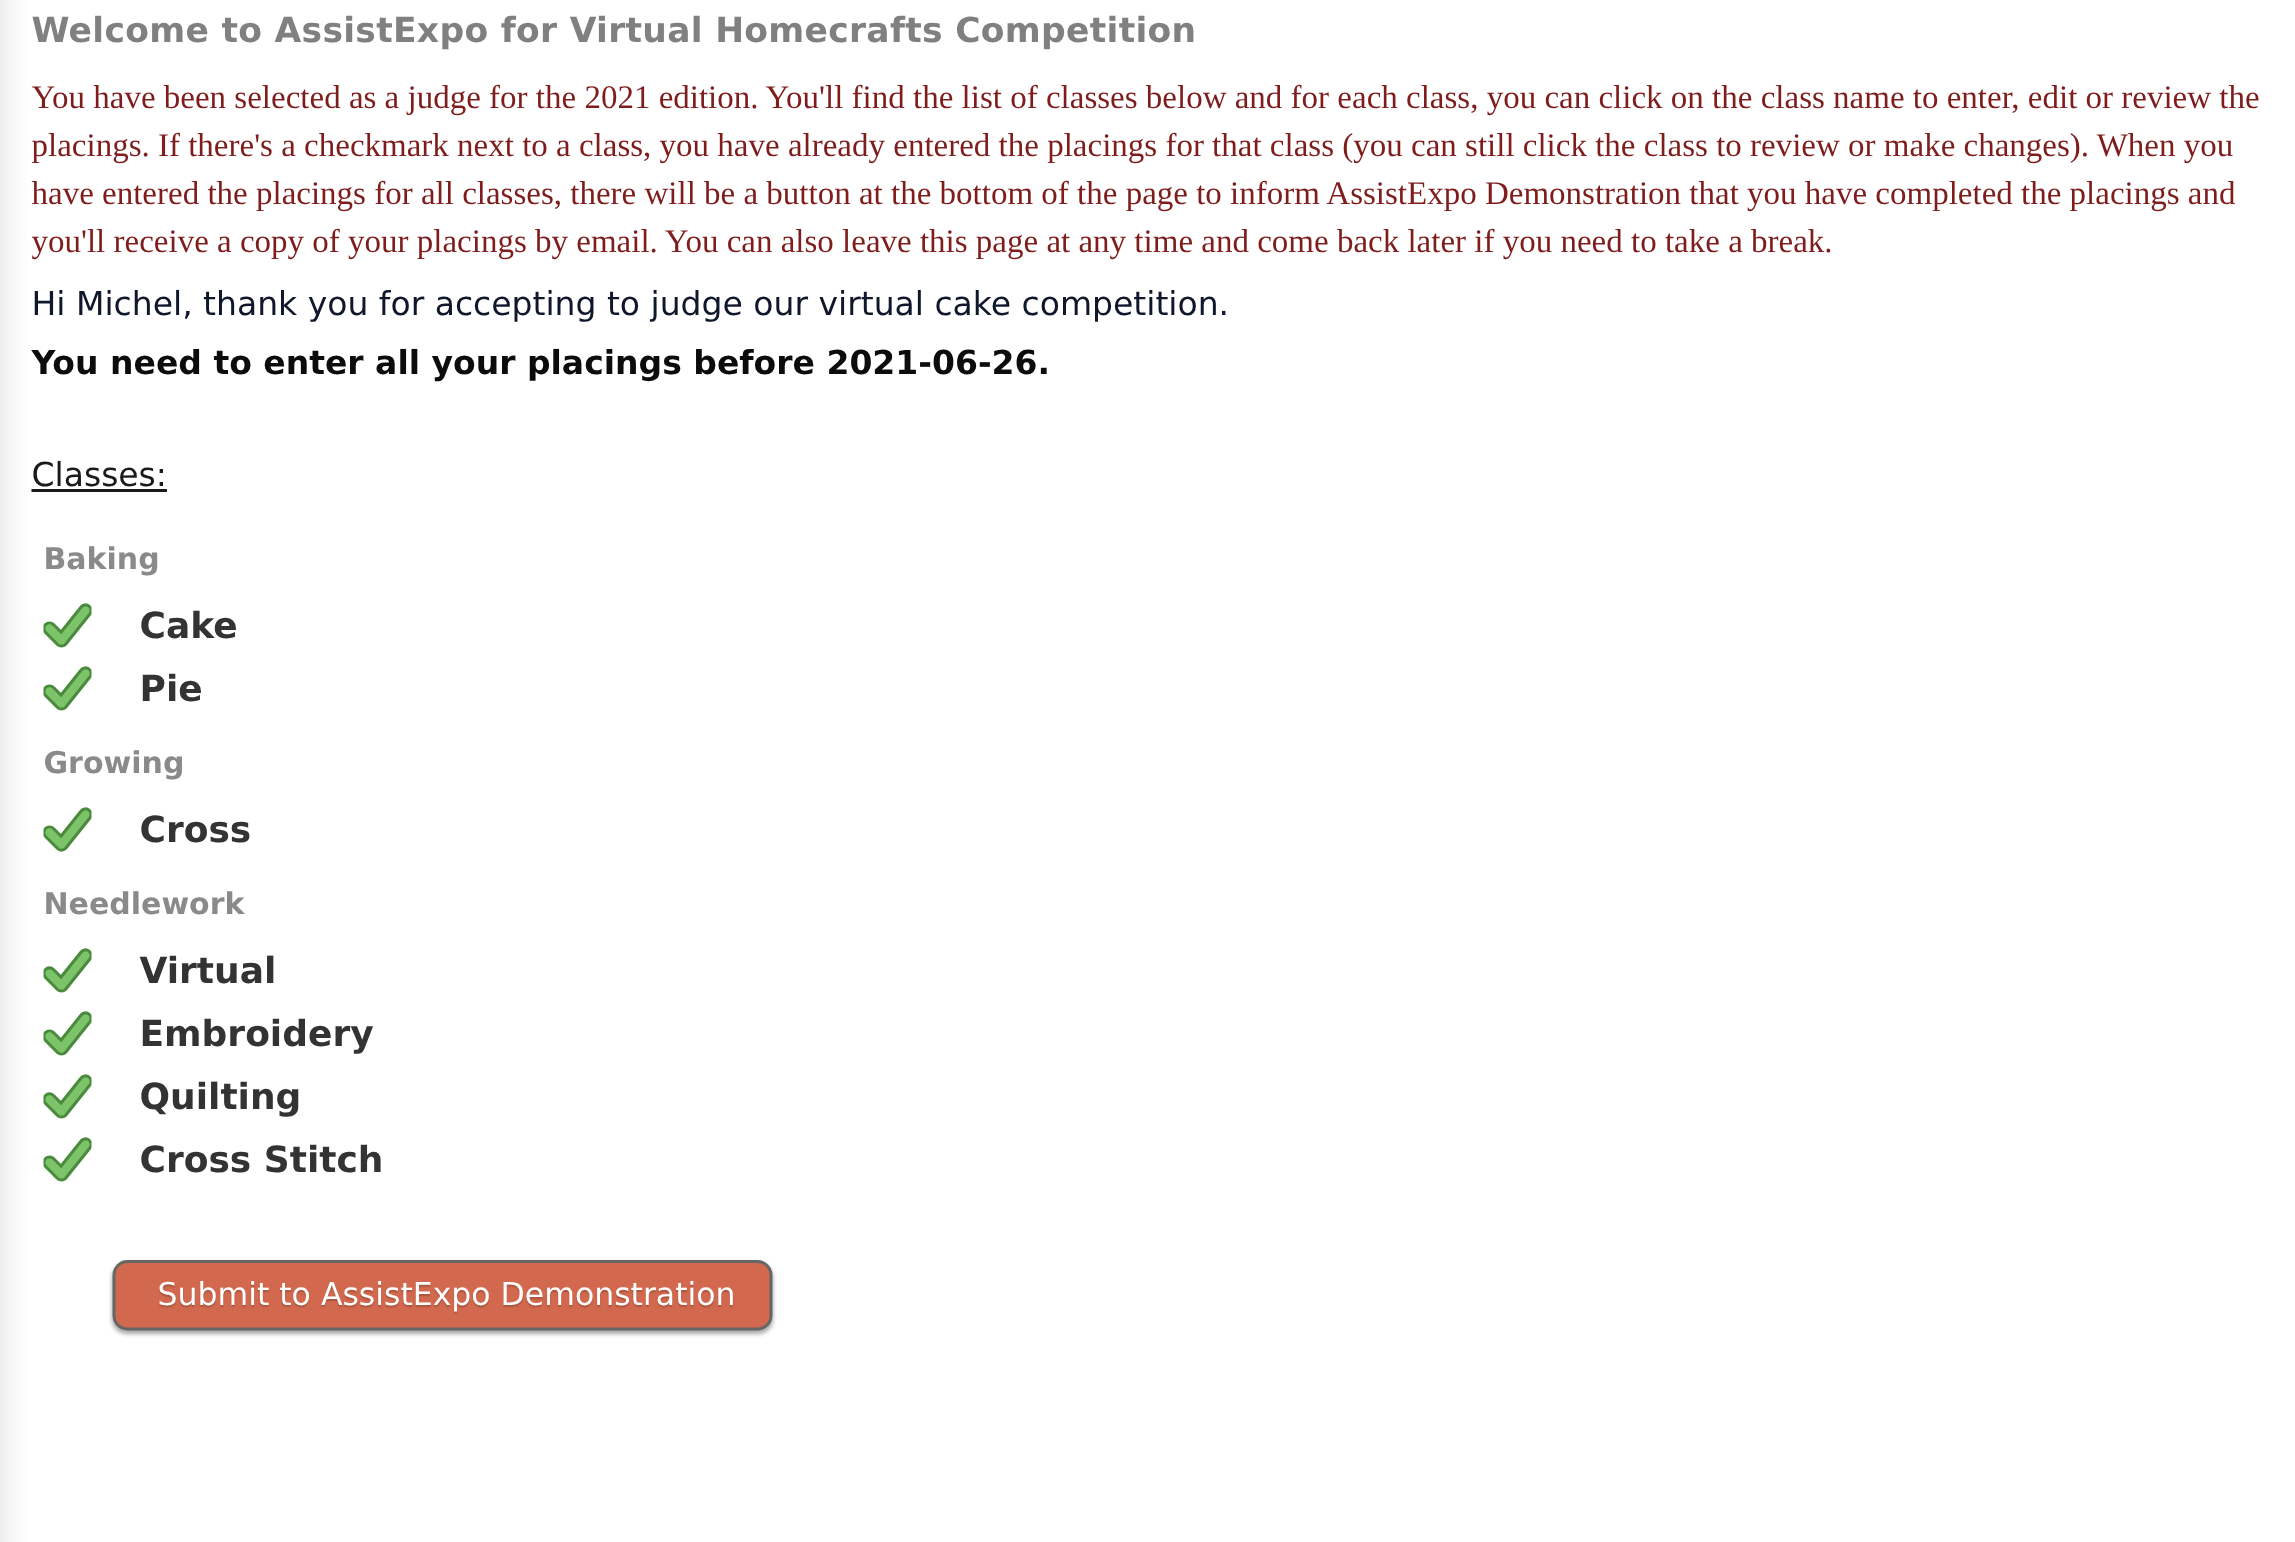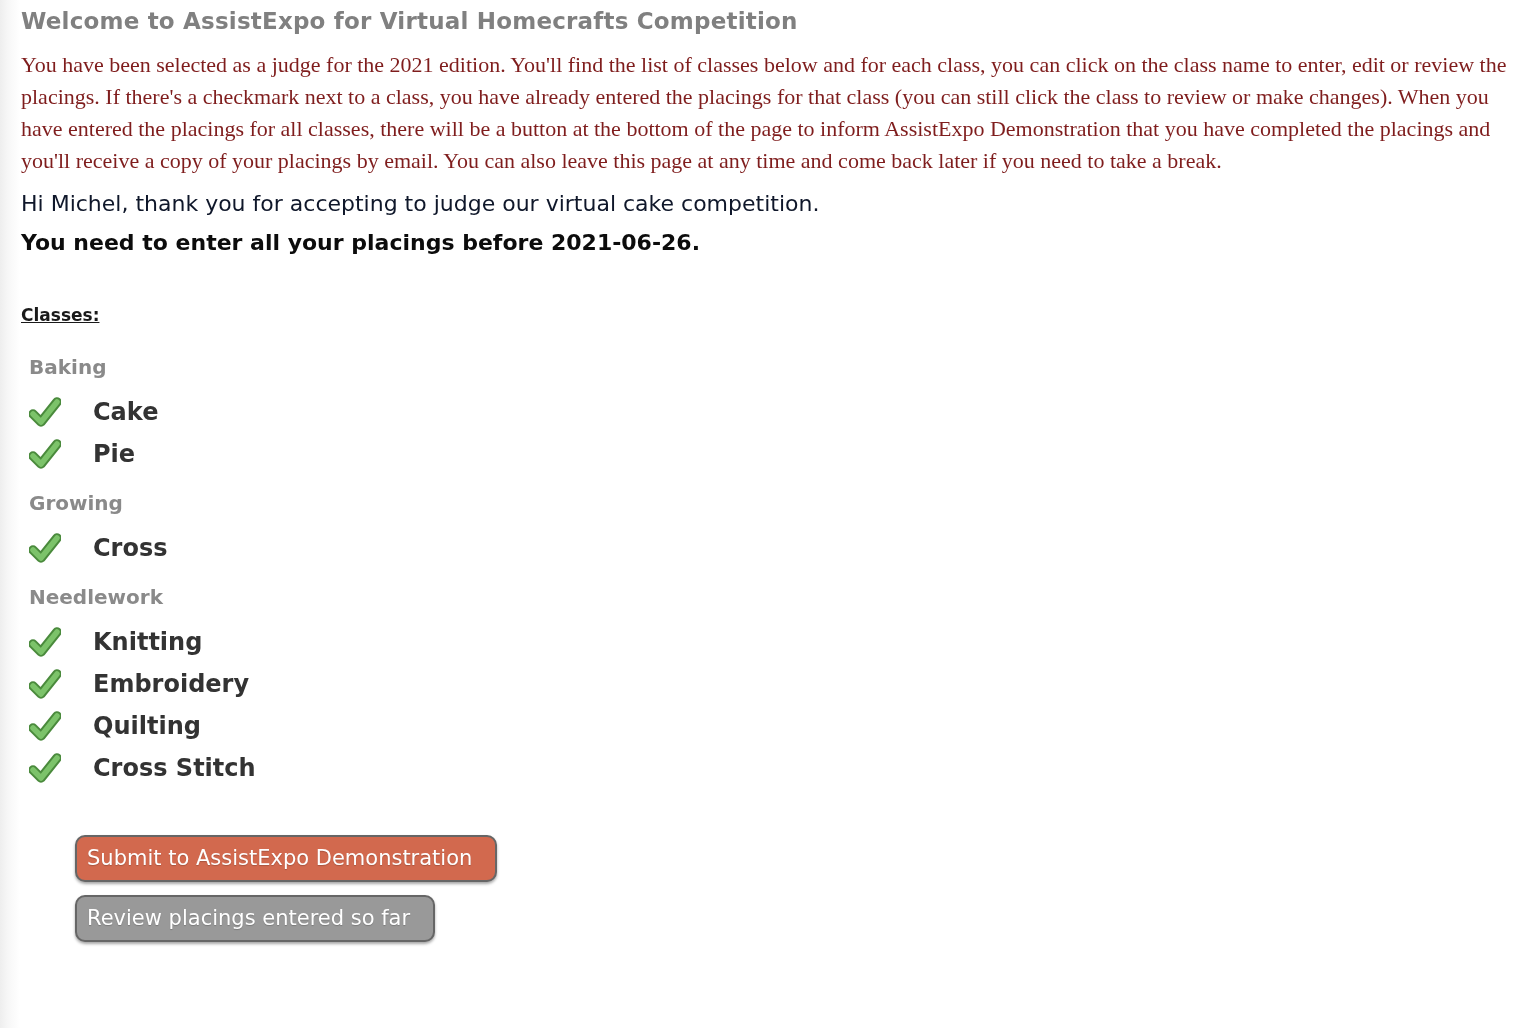--- a/index.html
+++ b/index.html
@@ -41,22 +41,22 @@
     margin: 0 0 7px 0;
   }
   .deadline {
     font-size: 22px;
     line-height: 32px;
     color: #0c0c0c;
     font-weight: bold;
     margin: 0 0 46px 0;
   }
   .classes-heading {
-    font-size: 17px;
-    font-weight: bold;
+    font-size: 22px;
+    font-weight: normal;
     color: #1a1a1a;
     text-decoration: underline;
     margin: 0 0 30px 0;
   }
   .section-header {
     font-size: 20px;
     font-weight: bold;
     color: var(--section-gray, #8a8a8a);
     margin: 20px 0 16px 8px;
   }
@@ -87,21 +87,21 @@
     display: flex;
     gap: 43px;
     margin-bottom: 13px;
   }
   .btn {
     font-family: "DejaVu Sans", "Liberation Sans", sans-serif;
     font-size: 21px;
     color: var(--button-text, #ffffff);
     border: 2px solid var(--button-border, #666666);
     border-radius: 10px;
-    padding: 9px 23px 10px 10px;
+    padding: 9px 23px 10px 28px;
     cursor: pointer;
     box-shadow: 0 2px 3px rgba(0,0,0,0.35);
     text-shadow: 0 1px 1px rgba(0,0,0,0.2);
     white-space: nowrap;
   }
   .btn-orange { background: var(--button-orange, #d2694e); }
   .btn-gray   { background: var(--button-gray, #999999); }
 </style>
 </head>
 <body>
@@ -141,21 +141,21 @@
   <path d="M4 17 L12 25 L28 5" fill="none" stroke="#7cc36a" stroke-width="5.5" stroke-linecap="round" stroke-linejoin="round"></path>
 </svg>
         <span class="class-label">Cross</span>
       </div>
       <div class="section-header">Needlework</div>
       <div class="class-row">
         <svg class="check-icon" viewBox="0 0 32 30">
   <path d="M4 17 L12 25 L28 5" fill="none" stroke="#4a8a3c" stroke-width="9.5" stroke-linecap="round" stroke-linejoin="round"></path>
   <path d="M4 17 L12 25 L28 5" fill="none" stroke="#7cc36a" stroke-width="5.5" stroke-linecap="round" stroke-linejoin="round"></path>
 </svg>
-        <span class="class-label">Knitting</span>
+        <span class="class-label">Virtual</span>
       </div>
       <div class="class-row">
         <svg class="check-icon" viewBox="0 0 32 30">
   <path d="M4 17 L12 25 L28 5" fill="none" stroke="#4a8a3c" stroke-width="9.5" stroke-linecap="round" stroke-linejoin="round"></path>
   <path d="M4 17 L12 25 L28 5" fill="none" stroke="#7cc36a" stroke-width="5.5" stroke-linecap="round" stroke-linejoin="round"></path>
 </svg>
         <span class="class-label">Embroidery</span>
       </div>
       <div class="class-row">
         <svg class="check-icon" viewBox="0 0 32 30">
@@ -170,18 +170,15 @@
   <path d="M4 17 L12 25 L28 5" fill="none" stroke="#7cc36a" stroke-width="5.5" stroke-linecap="round" stroke-linejoin="round"></path>
 </svg>
         <span class="class-label">Cross Stitch</span>
       </div>
     </div>
 
   <div class="buttons">
     <div class="btn-row">
       <button class="btn btn-orange">Submit to AssistExpo Demonstration</button>
     </div>
-    <div class="btn-row">
-      <button class="btn btn-gray">Review placings entered so far</button>
-    </div>
   </div>
 
 </div>
 
 </body></html>

